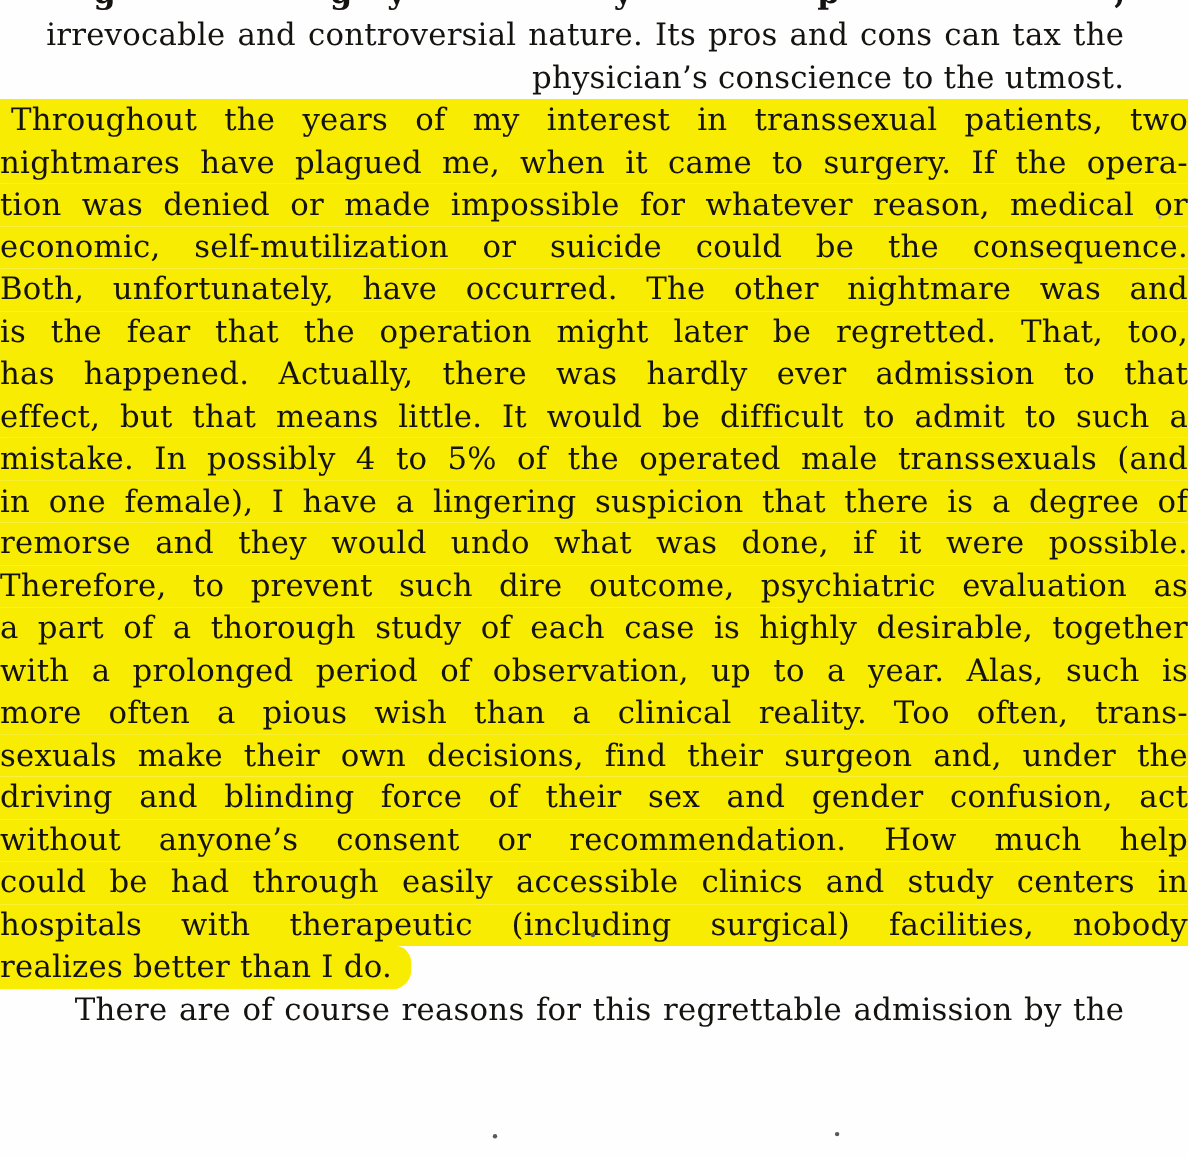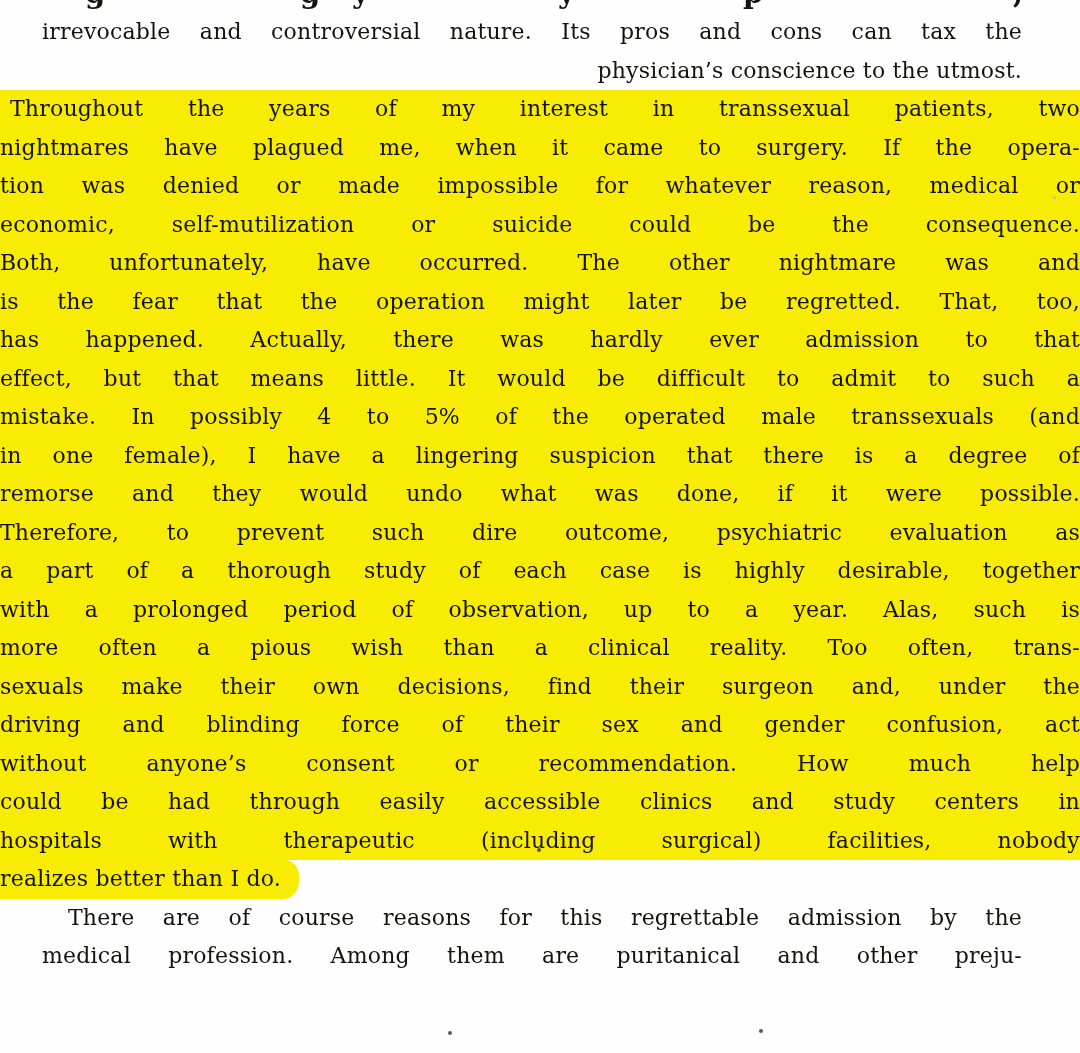--- a/index.html
+++ b/index.html
@@ -34,21 +34,21 @@
     font-weight:600;
     color:#151310;
   }
   #lines{position:relative;}
   .line{
     position:relative;
     margin-left:42px;
     margin-right:58px;
     height:38.5px;
     line-height:38.5px;
-    font-size:22px;
+    font-size:28px;
     letter-spacing:0.2px;
     text-align:justify;
     overflow:hidden;
     white-space:normal;
   }
   .line::after{content:"";display:inline-block;width:100%;height:0;}
   .line.noj{text-align:right;}
   .line.noj::after{display:none;}
   .line.indent{text-indent:26px;}
 
@@ -119,20 +119,19 @@
         <div class="line hl">a part of a thorough study of each case is highly desirable, together</div>
         <div class="line hl">with a prolonged period of observation, up to a year. Alas, such is</div>
         <div class="line hl">more often a pious wish than a clinical reality. Too often, trans-</div>
         <div class="line hl">sexuals make their own decisions, find their surgeon and, under the</div>
         <div class="line hl">driving and blinding force of their sex and gender confusion, act</div>
         <div class="line hl">without anyone’s consent or recommendation. How much help</div>
         <div class="line hl">could be had through easily accessible clinics and study centers in</div>
         <div class="line hl">hospitals with therapeutic (including surgical) facilities, nobody</div>
         <div class="line hl noj last">realizes better than I do.</div>
         <div class="line indent">There are of course reasons for this regrettable admission by the</div>
-        <div class="line">medical profession. Among them are puritanical and other preju-</div>
       </div>
   </div>
 <div class="speck" style="left: 537px; top: 848px;"></div>
     <div class="speck" style="left: 448px; top: 1031px;"></div>
     <div class="speck" style="left: 759px; top: 1029px;"></div>
     <div class="speck faint" style="left: 1053px; top: 196px;"></div>
   </div>
 
 </body></html>

